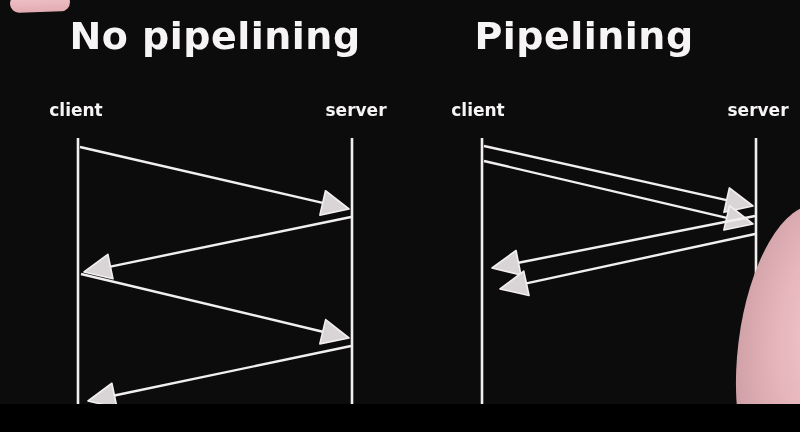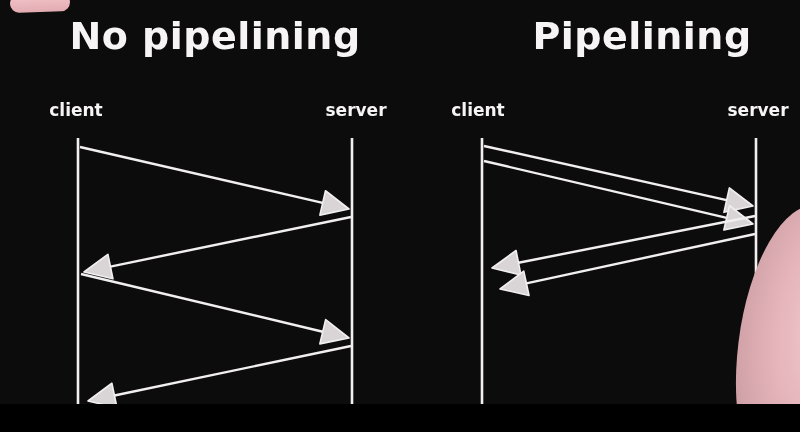--- a/index.html
+++ b/index.html
@@ -20,21 +20,21 @@
     position: absolute;
     top: 14px;
     transform: translateX(-50%);
     font-size: 38px;
     font-weight: bold;
     letter-spacing: 0.5px;
     color: #f6f4f5;
     white-space: nowrap;
   }
   .panel-title.left  { left: 215px; }
-  .panel-title.right { left: 642px; }
+  .panel-title.right { left: 584px; }
   .endpoint-label {
     position: absolute;
     top: 100px;
     transform: translateX(-50%);
     font-size: 17px;
     font-weight: bold;
     color: #f6f4f5;
     white-space: nowrap;
   }
   .lbl-np-client { left: 76px; }

